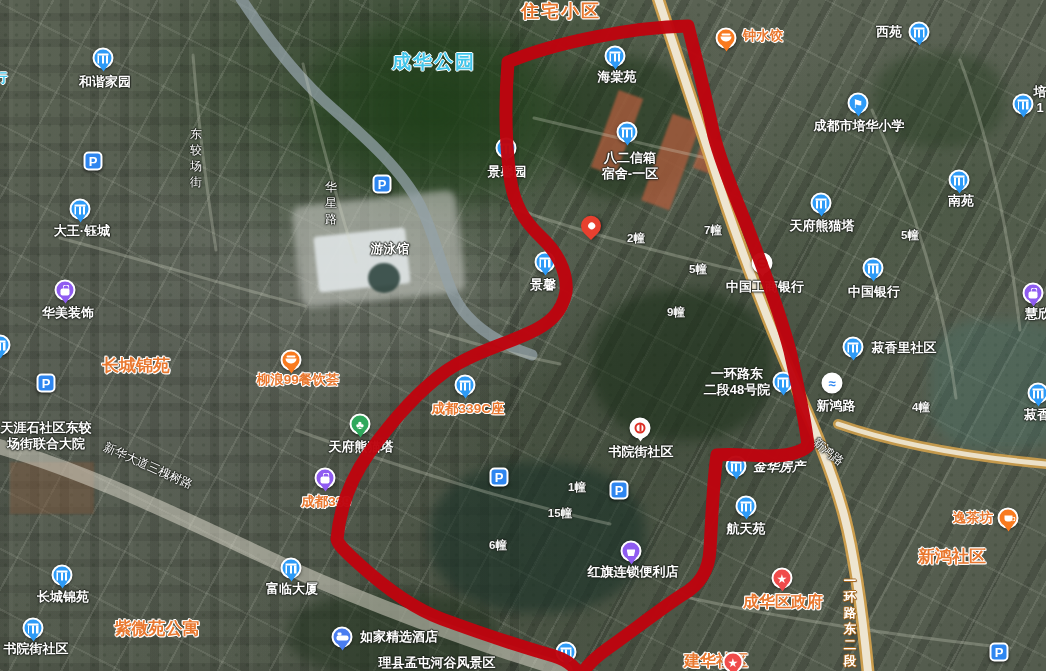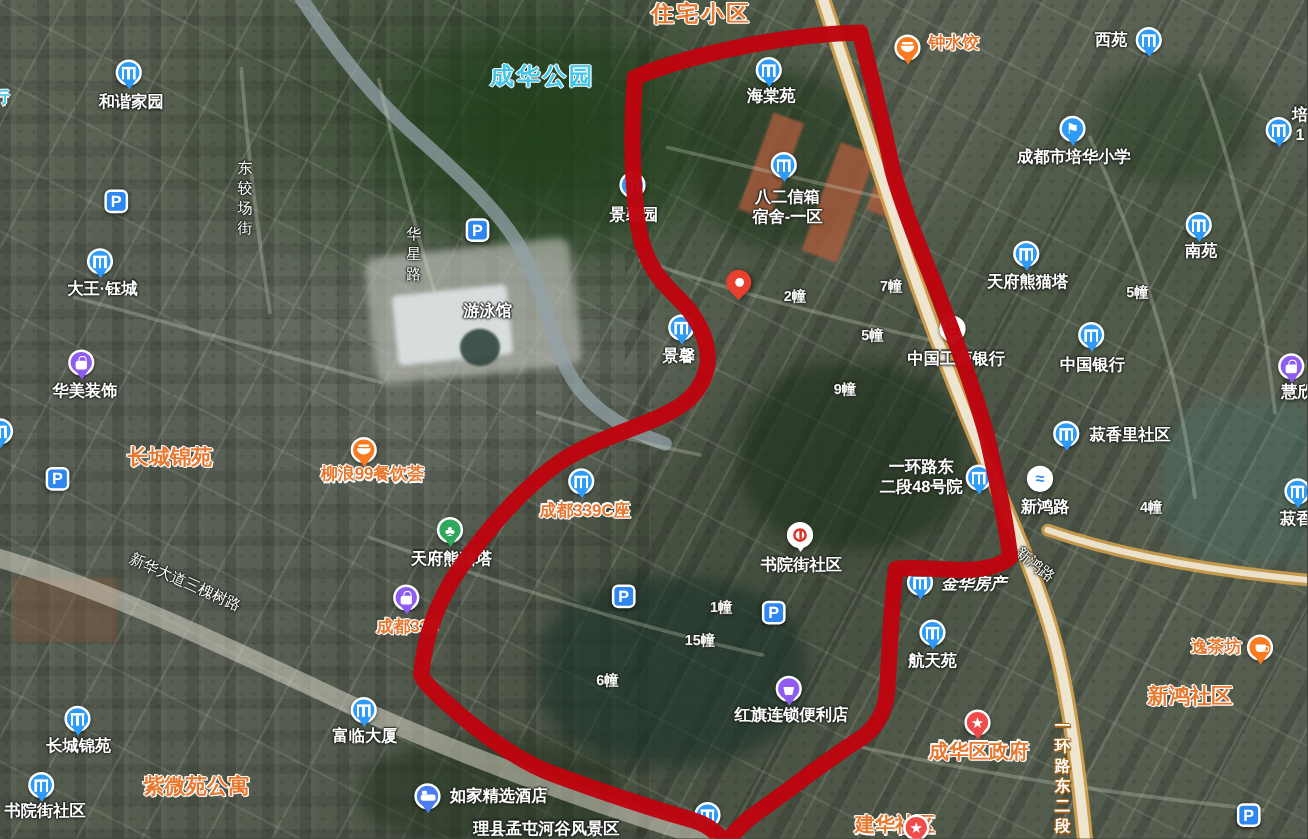--- a/index.html
+++ b/index.html
@@ -266,21 +266,21 @@
     </div>
     <div class="lbl num" style="left: 921px; top: 407px; transform: translate(-50%, -50%);">
       <div>4幢</div>
     </div>
     <div class="lbl num" style="left: 577px; top: 487px; transform: translate(-50%, -50%);">
       <div>1幢</div>
     </div>
     <div class="lbl num" style="left: 560px; top: 513px; transform: translate(-50%, -50%);">
       <div>15幢</div>
     </div>
-    <div class="lbl num" style="left: 486px; top: 545px; transform: translate(-50%, -50%);">
+    <div class="lbl num" style="left: 498px; top: 545px; transform: translate(-50%, -50%);">
       <div>6幢</div>
     </div>
     <span class="pin pt" style="background: rgb(255, 255, 255); --pc: #FFFFFF; left: 762px; top: 263px;">
       <i class="g g-icbc"></i>
     </span>
     <div class="lbl w" style="left: 765px; top: 287px; transform: translate(-50%, -50%);">
       <div>中国工商银行</div>
     </div>
     <span class="pin pt" style="background: rgb(46, 155, 247); --pc: #2E9BF7; left: 873px; top: 268px;">
       <i class="g g-b"></i>
@@ -303,20 +303,24 @@
       <div>游泳馆</div>
     </div>
     <span class="pin pt" style="background: rgb(143, 92, 241); --pc: #8F5CF1; left: 65px; top: 290px;">
       <i class="g g-bag"></i>
     </span>
     <div class="lbl w" style="left: 68px; top: 313px; transform: translate(-50%, -50%);">
       <div>华美装饰</div>
     </div>
     <div class="lbl orgArea" style="left: 136px; top: 366px; transform: translate(-50%, -50%);">
       <div>长城锦苑</div>
+    </div>
+    <div class="lbl w" style="left: 46px; top: 436px; transform: translate(-50%, -50%);">
+      <div>天涯石社区东较</div>
+      <div>场街联合大院</div>
     </div>
     <span class="pin pt" style="background: rgb(249, 122, 31); --pc: #F97A1F; left: 291px; top: 360px;">
       <i class="g g-food"></i>
     </span>
     <div class="lbl org" style="left: 298px; top: 380px; transform: translate(-50%, -50%);">
       <div>柳浪99餐饮荟</div>
     </div>
     <span class="pin pt" style="background: rgb(46, 155, 247); --pc: #2E9BF7; left: 465px; top: 385px;">
       <i class="g g-b"></i>
     </span>

